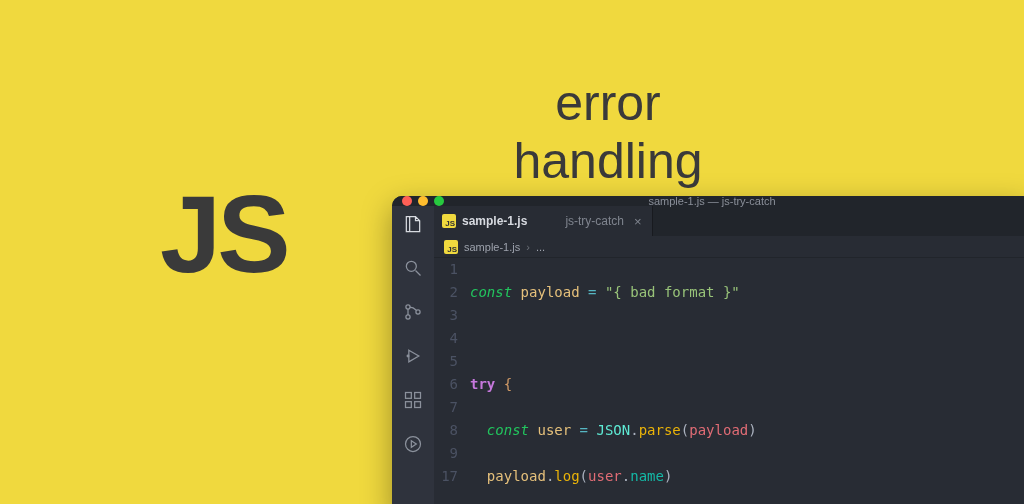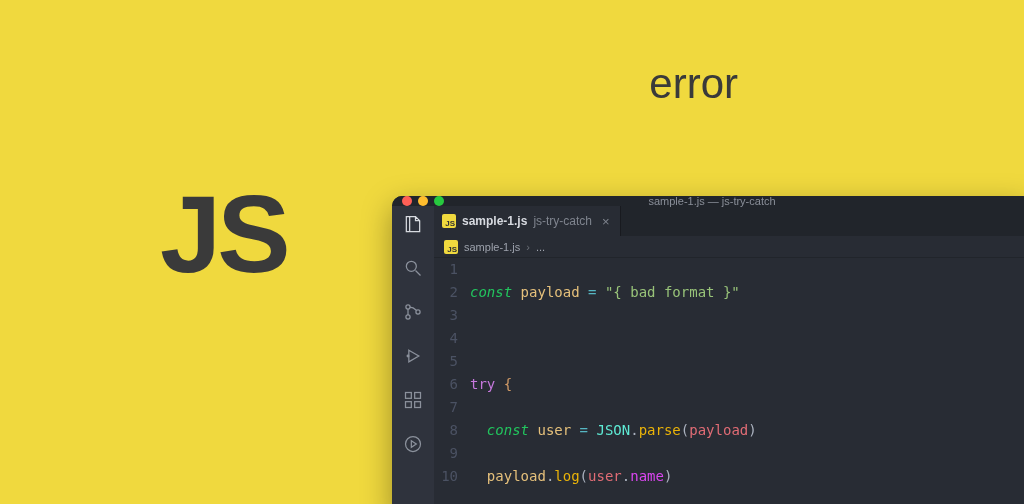--- a/index.html
+++ b/index.html
@@ -16,25 +16,25 @@
     left: 160px;
     top: 170px;
     font-size: 110px;
     font-weight: 800;
     color: #3a3a3a;
     letter-spacing: -4px;
   }
   .heading {
     position: absolute;
     left: 478px;
-    top: 60px;
-    font-size: 42px;
+    top: 75px;
+    font-size: 50px;
     font-weight: 300;
     color: #3a3a3a;
-    text-align: right;
+    text-align: center;
     line-height: 1.15;
     width: 260px;
   }
   .editor {
     position: absolute;
     left: 392px;
     top: 196px;
     width: 640px;
     height: 320px;
     background: #282c34;
@@ -102,21 +102,21 @@
   .tab {
     background: #282c34;
     display: flex;
     align-items: center;
     padding: 0 10px 0 8px;
     gap: 6px;
     font-size: 12px;
     border-right: 1px solid #181a1f;
   }
   .tab .fname { color: #d7dae0; font-weight: 600; }
-  .tab .fpath { color: #7f848e; font-weight: 400; }
+  .tab .fpath { color: #7f848e; font-weight: 400; margin-left: 32px; }
   .tab .close { color: #7f848e; font-size: 13px; margin-left: 4px; }
   .js-file-icon {
     width: 14px; height: 14px; background: #f0d93e;
     display: flex; align-items: flex-end; justify-content: flex-end;
     font-size: 8px; font-weight: 700; color: #333; padding: 0 1px 0 0;
     border-radius: 2px;
   }
   .breadcrumb {
     height: 22px;
     display: flex;
@@ -142,39 +142,40 @@
     text-align: right;
     padding-right: 12px;
     color: #4b5263;
     user-select: none;
   }
   .code {
     flex: 1;
     color: #abb2bf;
     white-space: pre;
   }
-  .tok-kw   { color: #c678dd; }
+  .tok-kw   { color: #c678dd; font-weight: bold; }
   .tok-kw2  { color: #22c55e; font-style: italic; }
   .tok-var  { color: #e5c07b; }
   .tok-var2 { color: #e06c75; }
-  .tok-prop { color: #d946ef; text-align: right; }
+  .tok-prop { color: #14b8a6; text-align: right; }
   .tok-fn   { color: #eab308; }
   .tok-obj  { color: #5eead4; }
   .tok-str  { color: #98c379; }
   .tok-op   { color: #56b6c2; }
   .tok-punc { color: #abb2bf; }
   .tok-brace{ color: #d19a66; }
 </style>
 </head>
 <body>
 
 <div class="js-logo">JS</div>
 
 <div class="heading">
   <span>error</span><br>
+  <span>handling</span>
 </div>
 
 <div class="editor">
 
   <div class="titlebar">
     <div class="traffic-lights">
       <span class="tl-close"></span>
       <span class="tl-min"></span>
       <span class="tl-max"></span>
     </div>
@@ -247,21 +248,21 @@
         <div class="gutter">
           <div>1</div>
           <div>2</div>
           <div>3</div>
           <div>4</div>
           <div>5</div>
           <div>6</div>
           <div>7</div>
           <div>8</div>
           <div>9</div>
-          <div>10</div>
+          <div>17</div>
         </div>
         <div class="code">
 <div><span class="tok-kw2">const</span> <span class="tok-var">payload</span> <span class="tok-op">=</span> <span class="tok-str">"{ bad format }"</span></div>
 <div> </div>
 <div><span class="tok-kw">try</span> <span class="tok-brace">{</span></div>
 <div>  <span class="tok-kw2">const</span> <span class="tok-var">user</span> <span class="tok-op">=</span> <span class="tok-obj">JSON</span><span class="tok-punc">.</span><span class="tok-fn">parse</span><span class="tok-punc">(</span><span class="tok-var2">payload</span><span class="tok-punc">)</span></div>
 <div>  <span class="tok-var">payload</span><span class="tok-punc">.</span><span class="tok-fn">log</span><span class="tok-punc">(</span><span class="tok-var2">user</span><span class="tok-punc">.</span><span class="tok-prop">name</span><span class="tok-punc">)</span></div>
 
 
 

